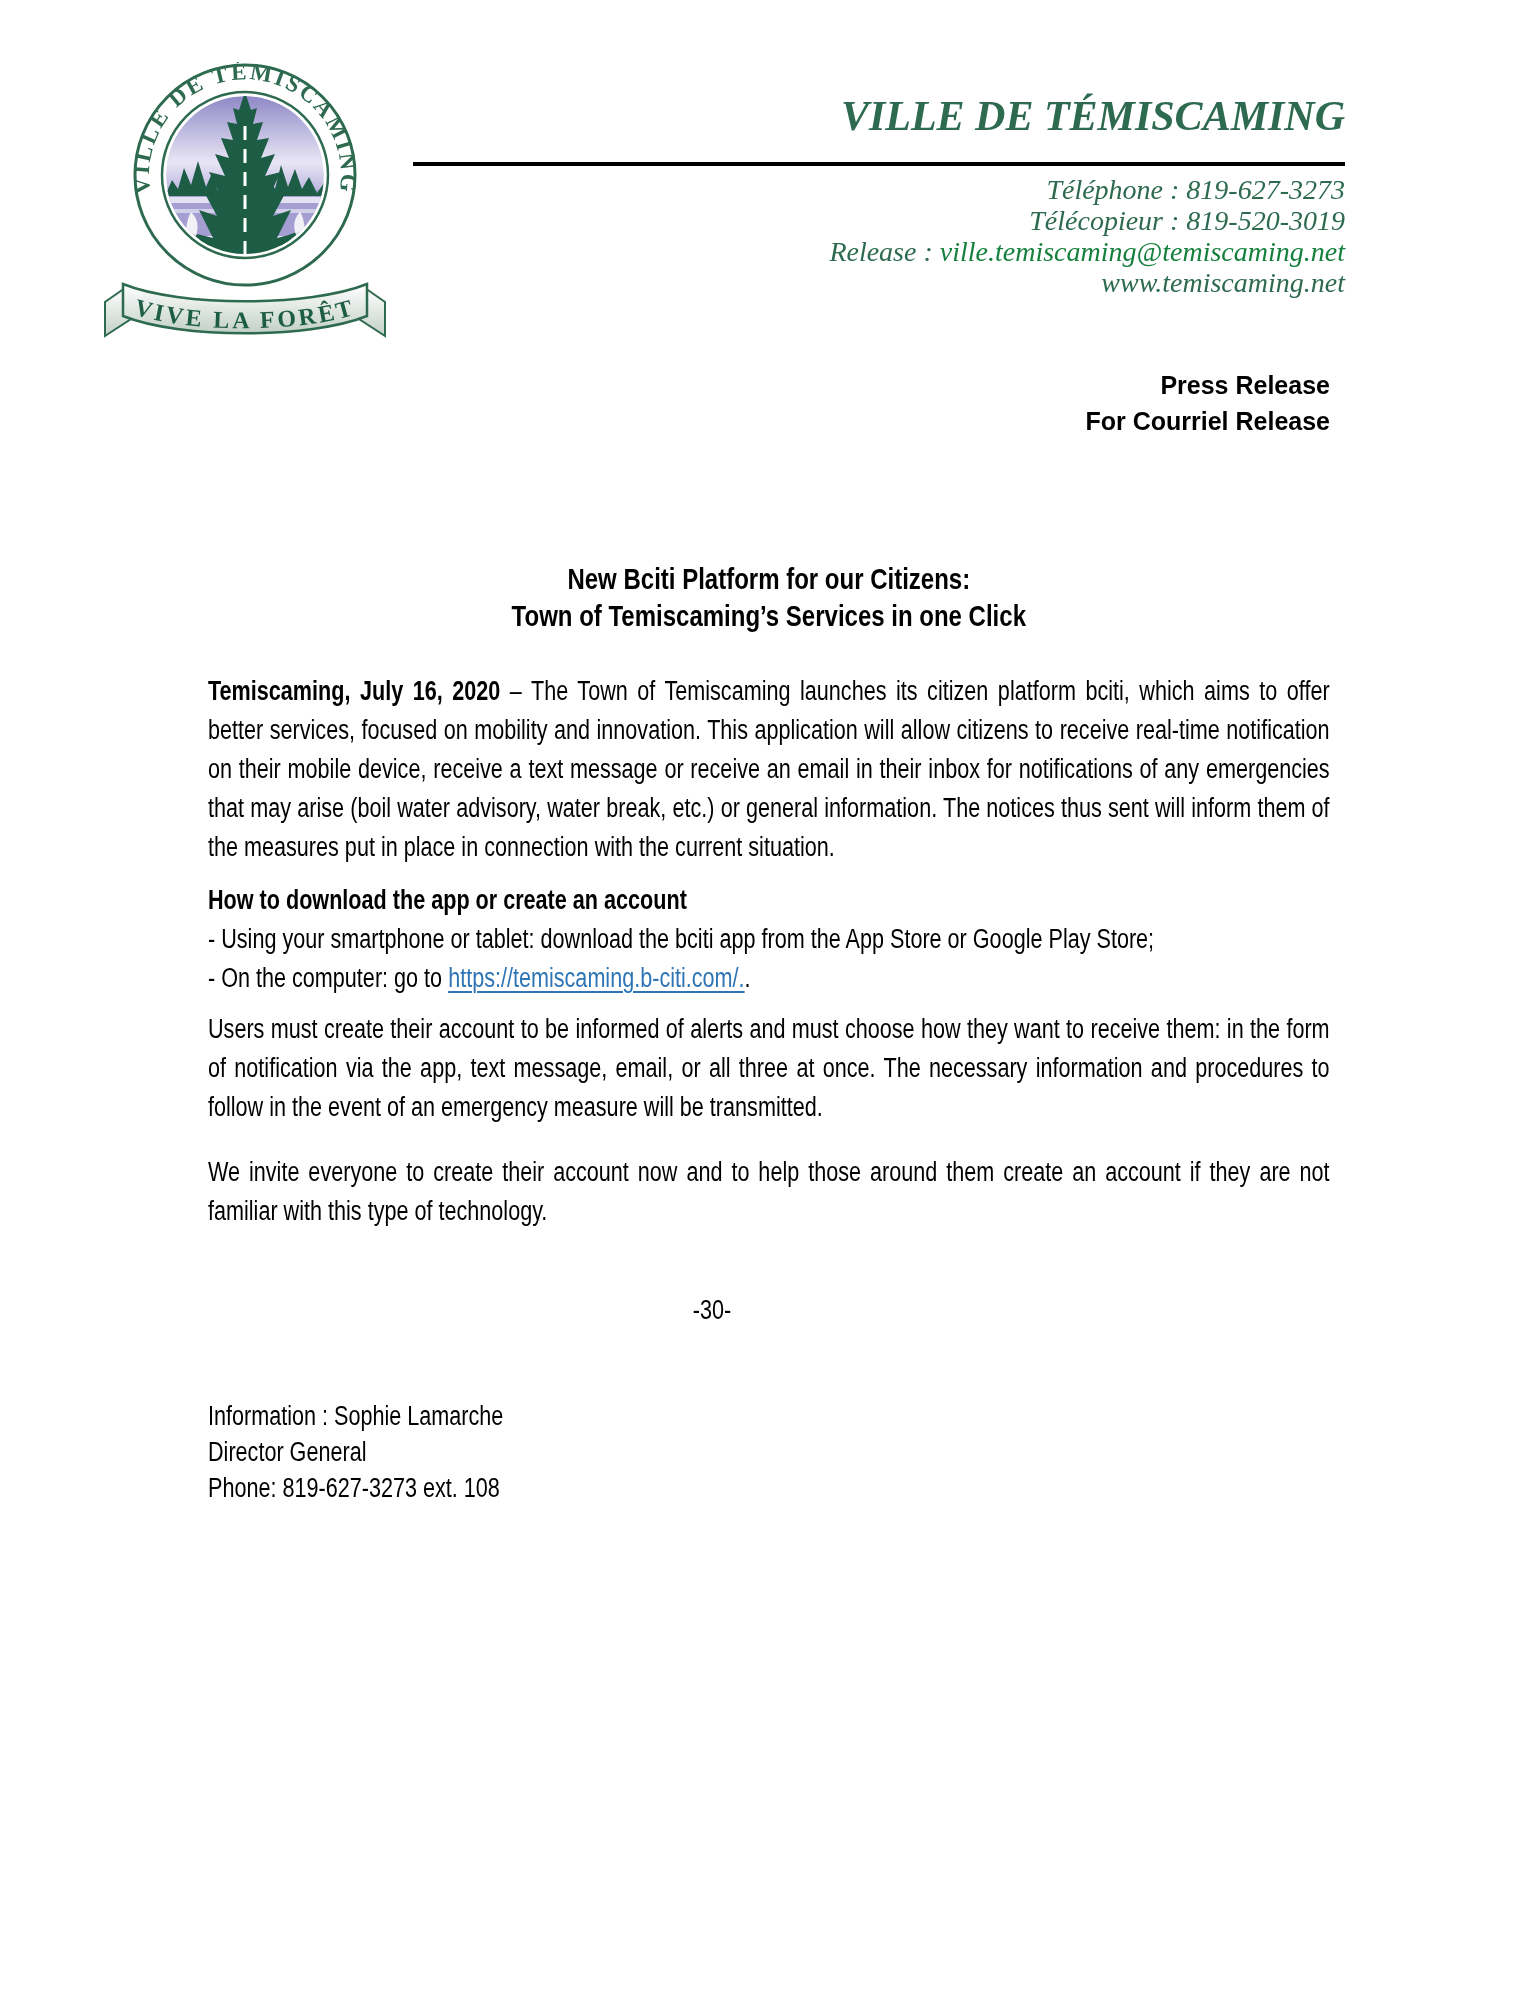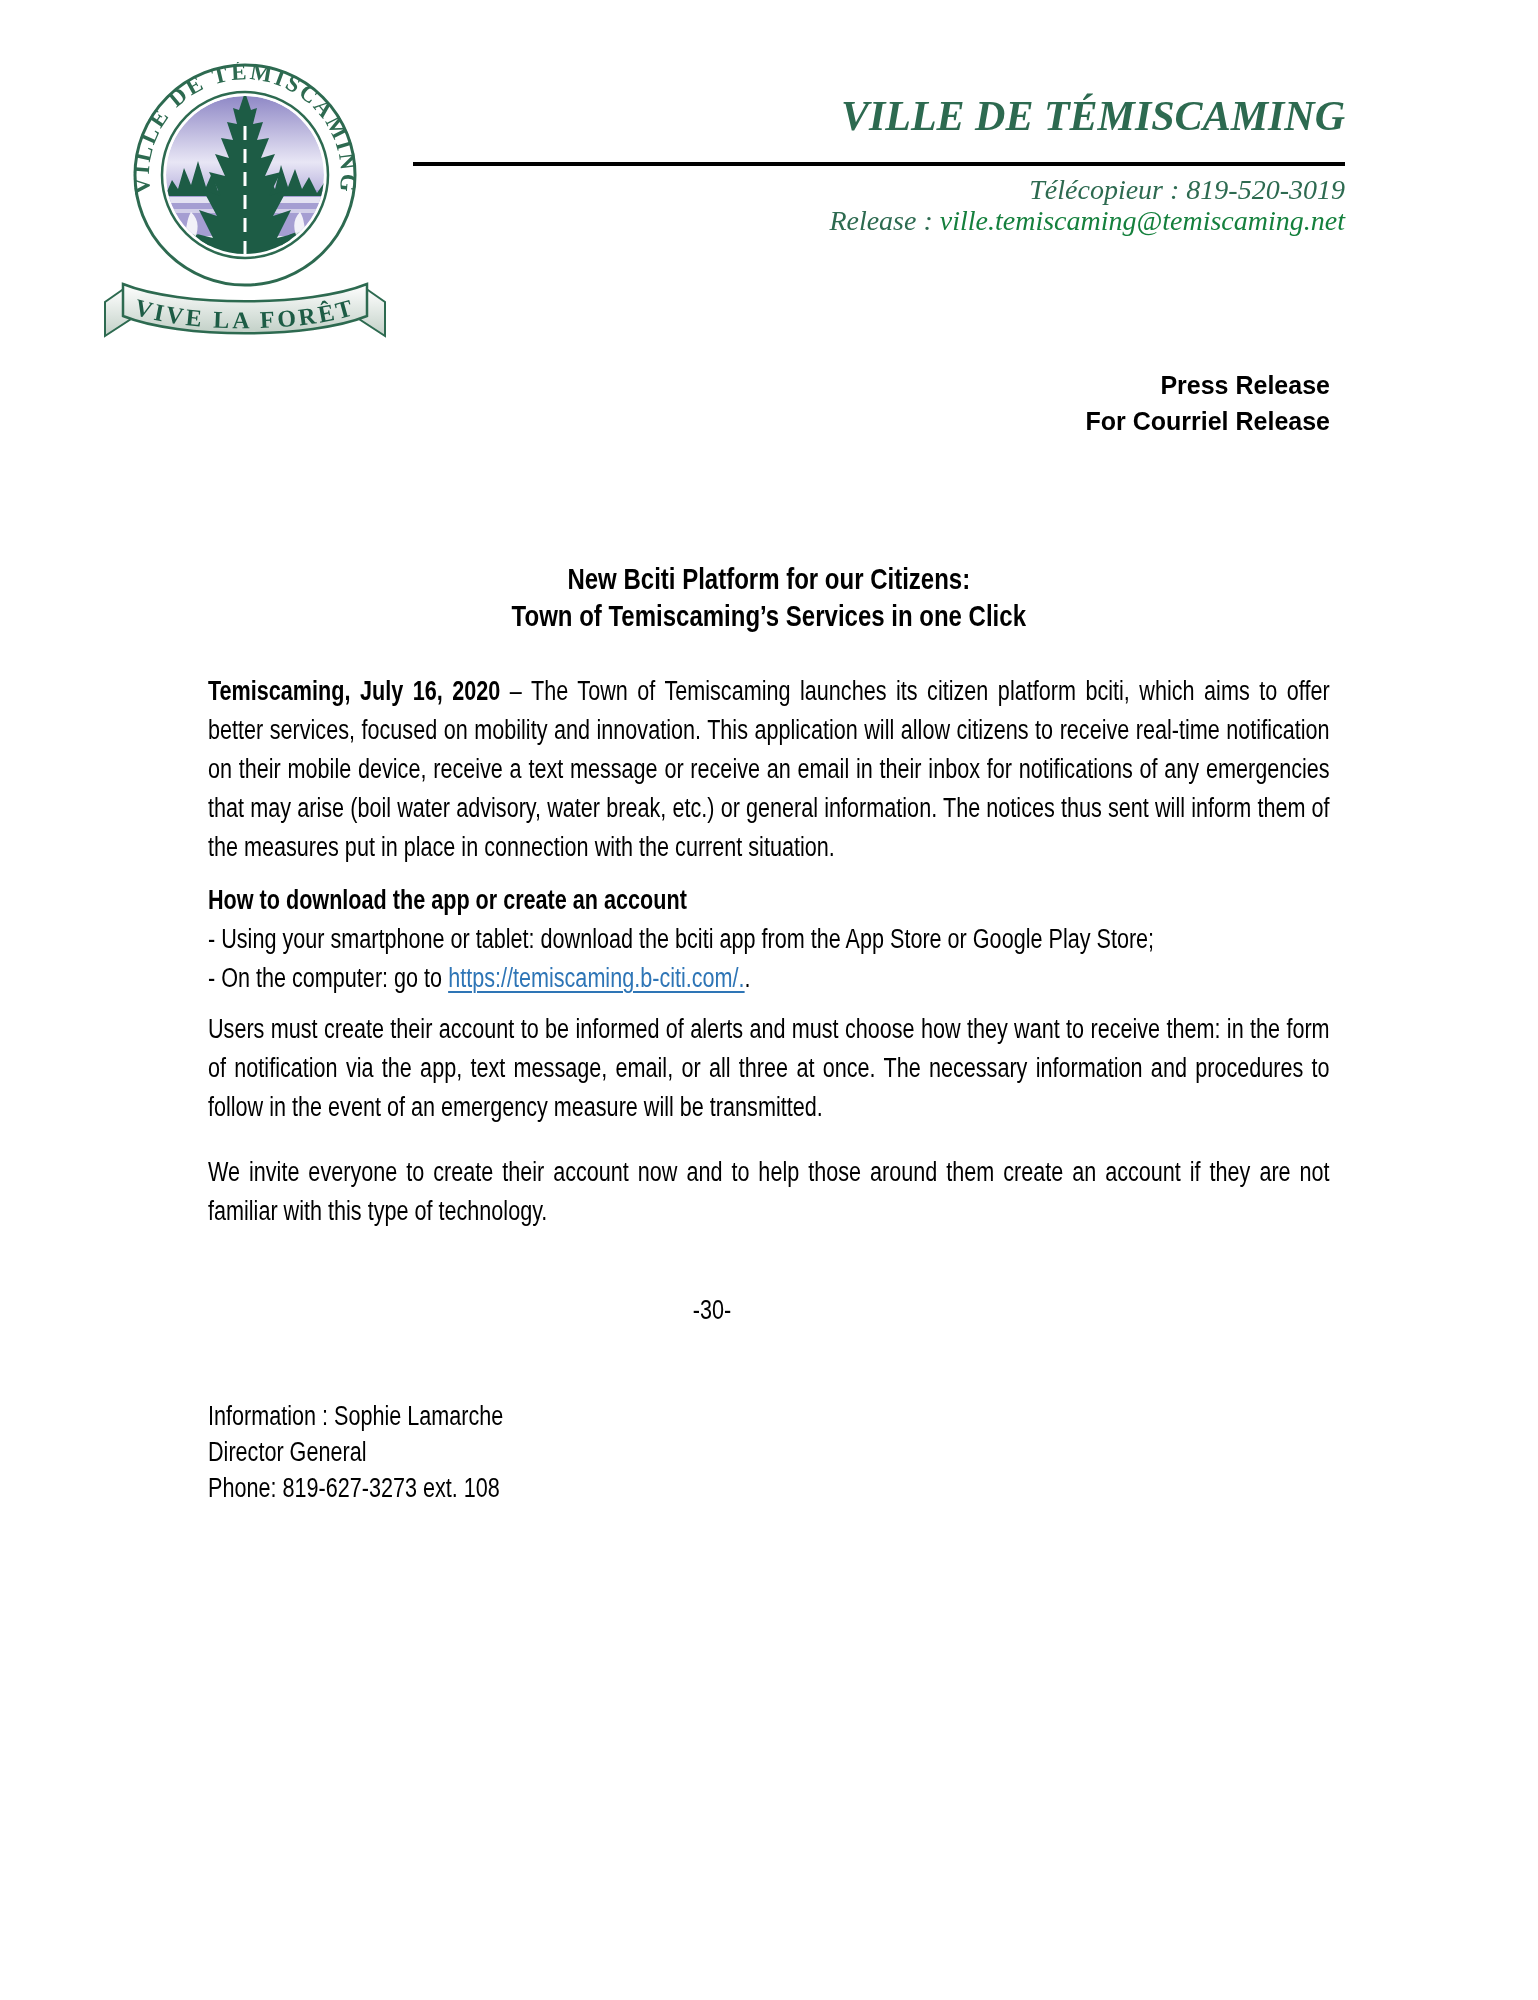--- a/index.html
+++ b/index.html
@@ -145,22 +145,24 @@
       <path id="ribbonTextPath" d="M 38,252 C 95,271 205,271 262,252" fill="none"></path>
       <text class="banner-text" font-size="24" font-weight="bold" letter-spacing="3" fill="#1d5c45">
         <textPath href="#ribbonTextPath" startOffset="50%" text-anchor="middle">VIVE LA FORÊT</textPath>
       </text>
     </svg>
   </div>
 
   <div class="org-name">VILLE DE TÉMISCAMING</div>
   <div class="header-rule"></div>
   <div class="header-contact">
+    <div>Téléphone : 819-627-3273</div>
     <div>Télécopieur : 819-520-3019</div>
     <div><span>Release : </span><a class="email-link">ville.temiscaming@temiscaming.net</a></div>
+    <div>www.temiscaming.net</div>
   </div>
 
   <div class="release-block">
     <div>Press Release</div>
     <div>For Courriel Release</div>
   </div>
 
   <div class="content">
 
     <h1 class="doc-title">

